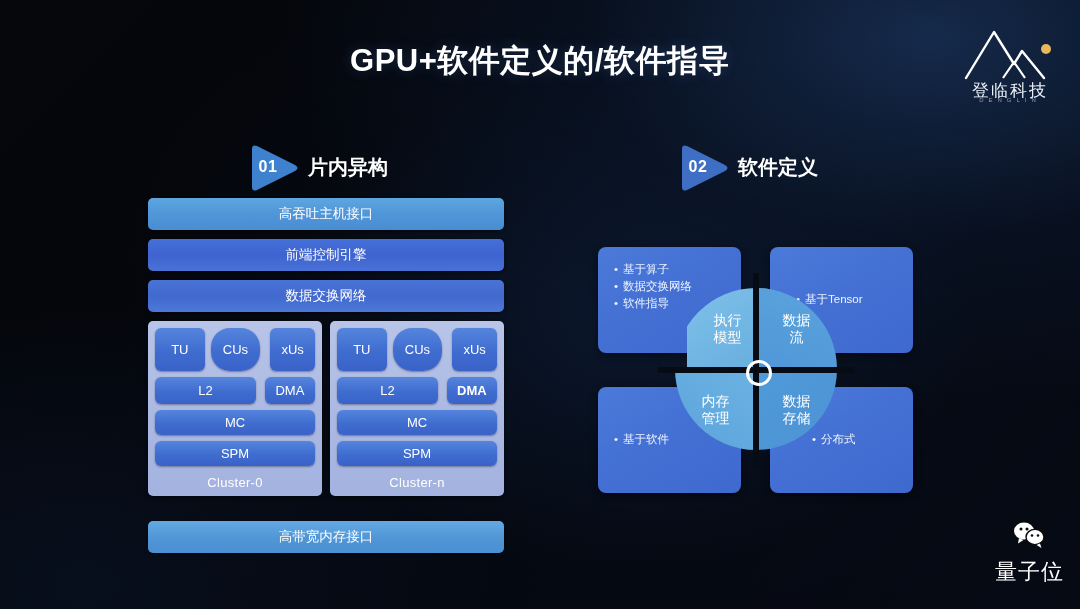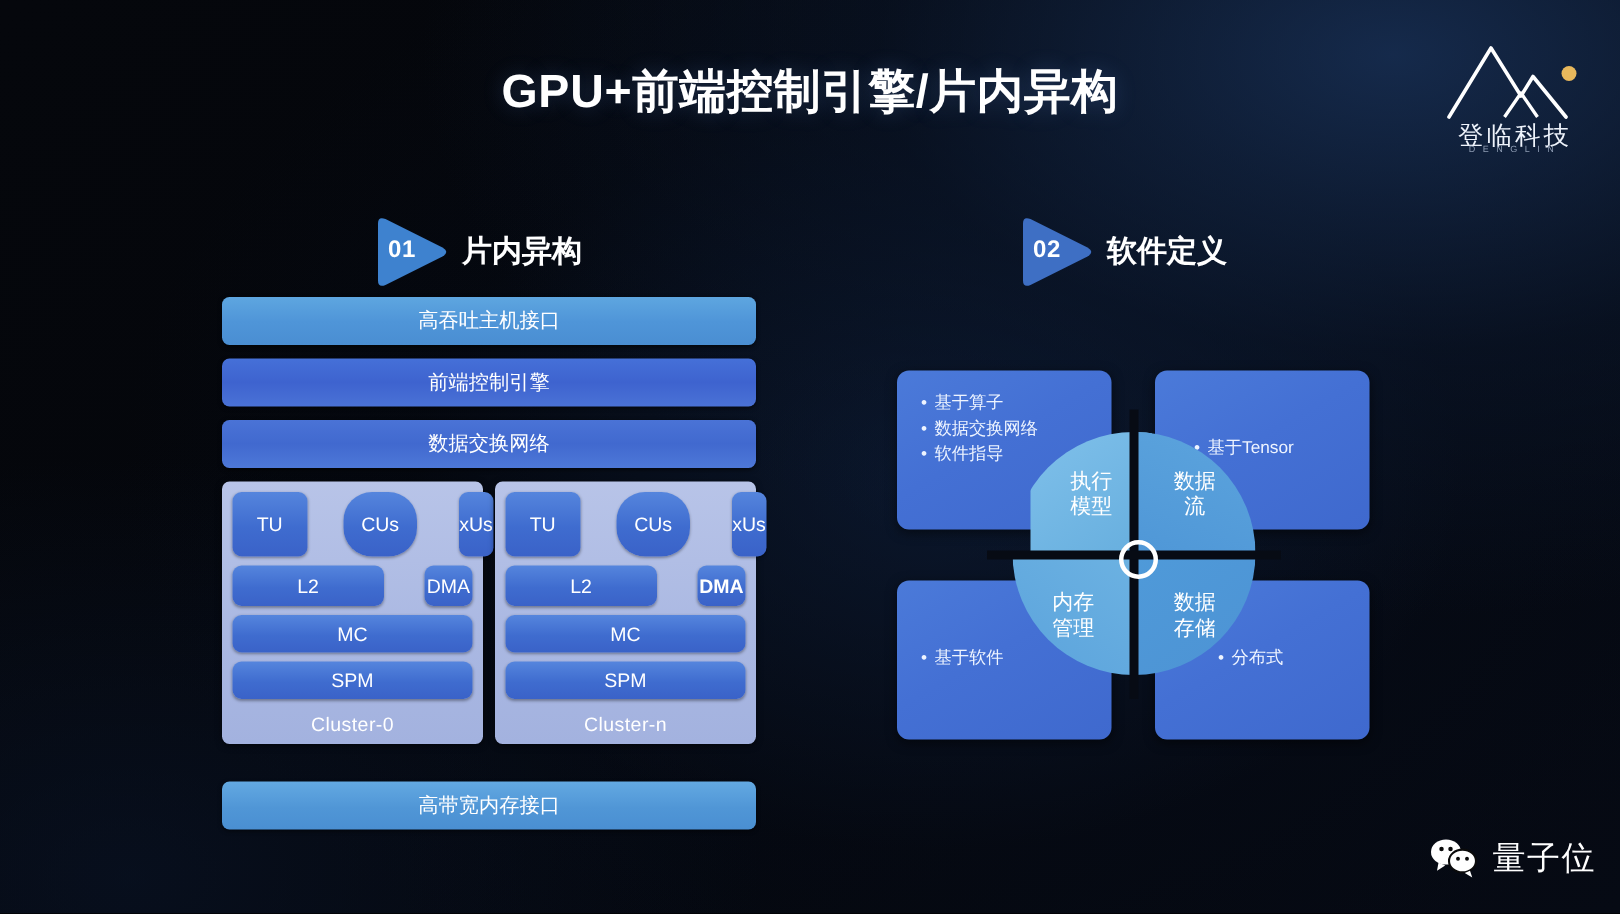--- a/index.html
+++ b/index.html
@@ -117,21 +117,21 @@
     margin-top: 2px;
     margin-bottom: 10px;
   }
   .cluster {
     flex: 1;
     background: linear-gradient(180deg, #b8c4e8 0%, #aab8e2 60%, #a3b2df 100%);
     border-radius: 5px;
     padding: 7px 7px 4px 7px;
     box-shadow: 0 1px 4px rgba(0,0,0,0.5);
   }
-  .crow { display: flex; gap: 24px; margin-bottom: 6px; }
+  .crow { display: flex; gap: 6px; margin-bottom: 6px; }
   .cell {
     background: linear-gradient(180deg, #5585dd 0%, #3f6ccf 55%, #3a62c8 100%);
     border-radius: 6px;
     display: flex;
     align-items: center;
     justify-content: center;
     color: #ffffff;
     font-size: 13px;
     box-shadow: 0 1px 2px rgba(0,0,0,0.35);
   }
@@ -227,33 +227,34 @@
   }
 
   
   #watermark {
     position: absolute;
     right: 16px;
     bottom: 22px;
     display: flex;
     align-items: center;
     gap: 8px;
+    flex-direction: column;
   }
   #wm-text {
     color: #ffffff;
     font-size: 22px;
     letter-spacing: 1px;
   }
 </style>
 </head>
 <body>
 
 <div id="slide">
 
-  <div id="title">GPU+前端控制引擎/片内异构</div>
+  <div id="title">GPU+软件定义的/软件指导</div>
 
   <div id="brand">
     <svg width="108" height="60" viewBox="0 0 108 60">
       <path d="M10 56 L38 10 L58 42 L66 29 L88 56" fill="none" stroke="#ffffff" stroke-width="2.4" stroke-linejoin="round" stroke-linecap="round"></path>
       <path d="M47 56 L58 40 L69 56" fill="none" stroke="#ffffff" stroke-width="2.2" stroke-linejoin="round"></path>
       <circle cx="90" cy="27" r="5" fill="#e8b85c"></circle>
     </svg>
     <div id="brand-name">登临科技</div>
     <div id="brand-sub">DENGLIN</div>
   </div>

